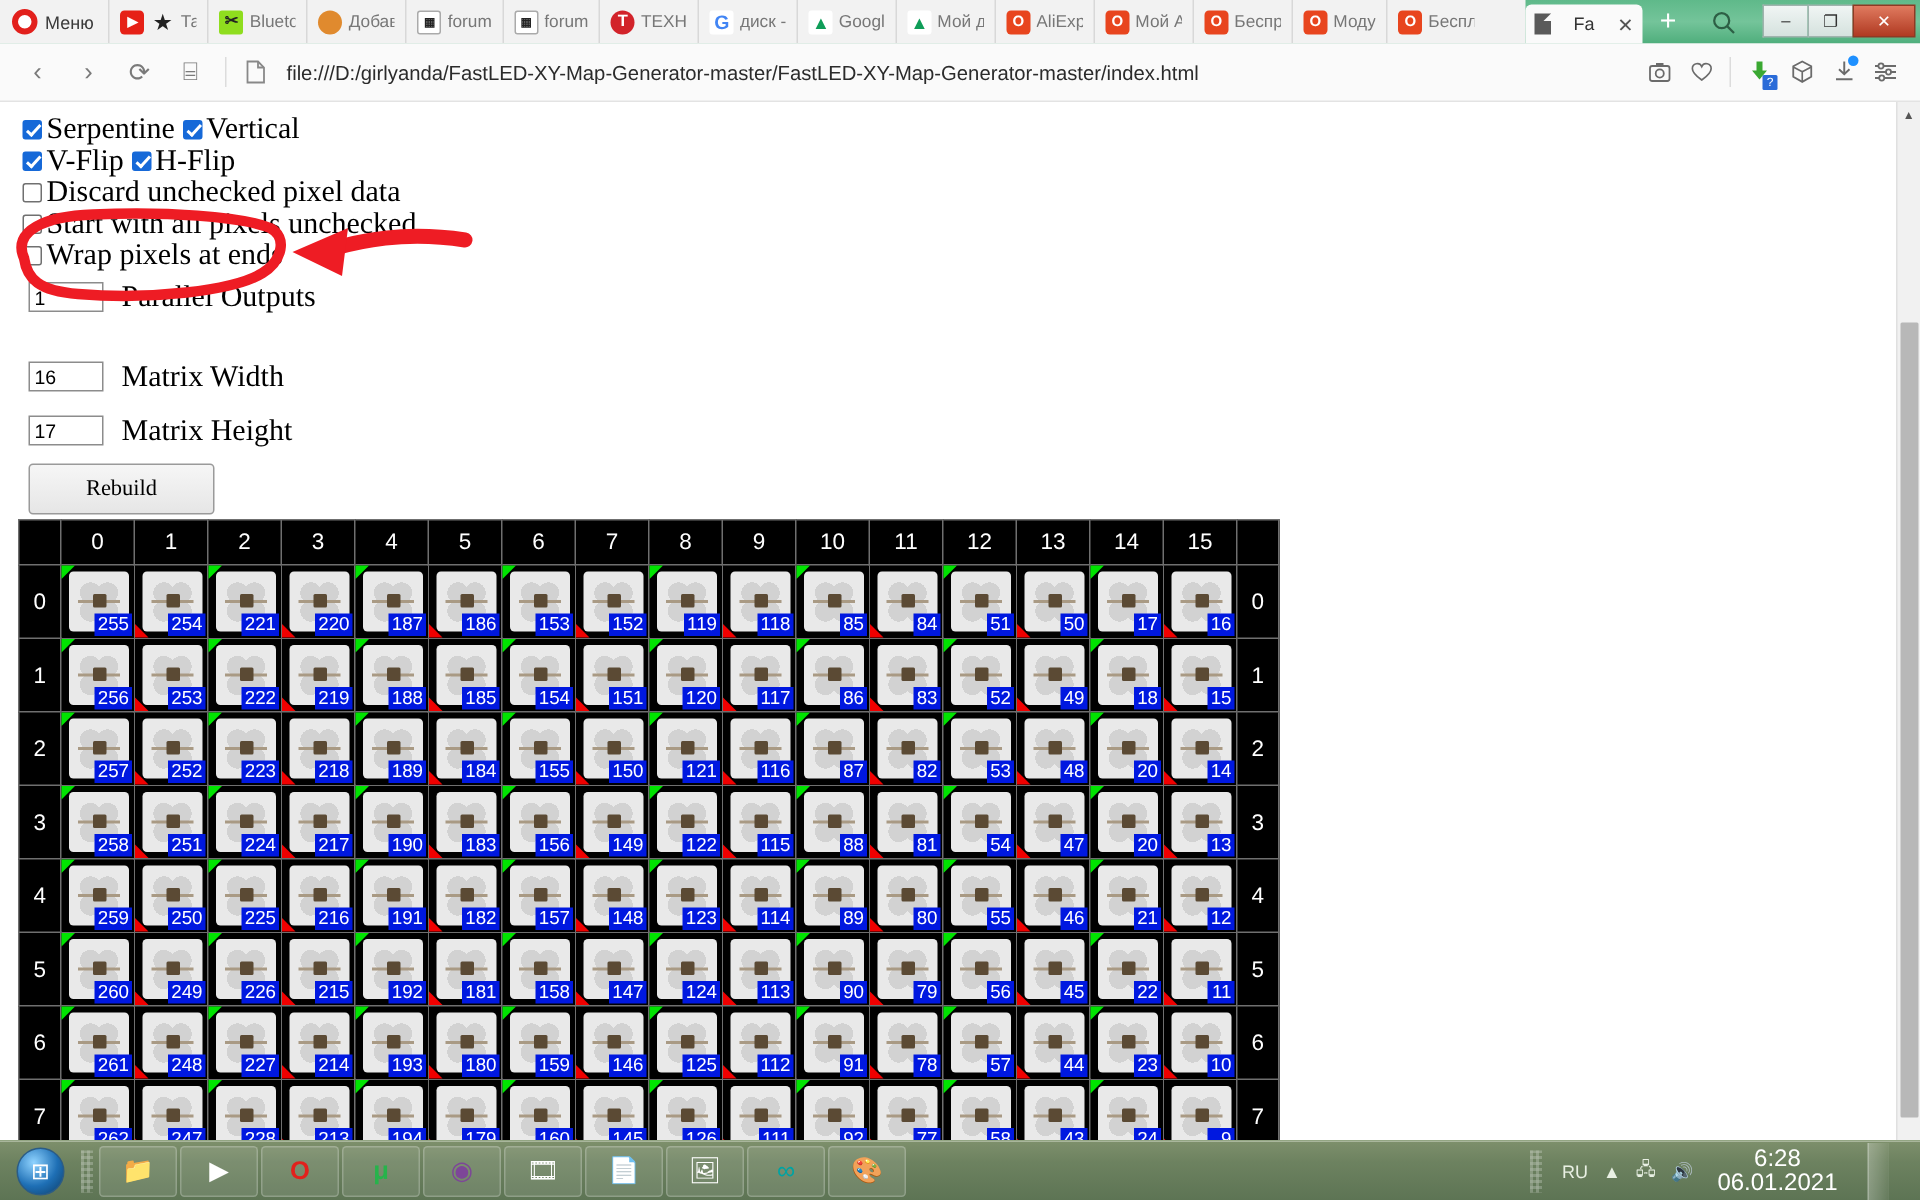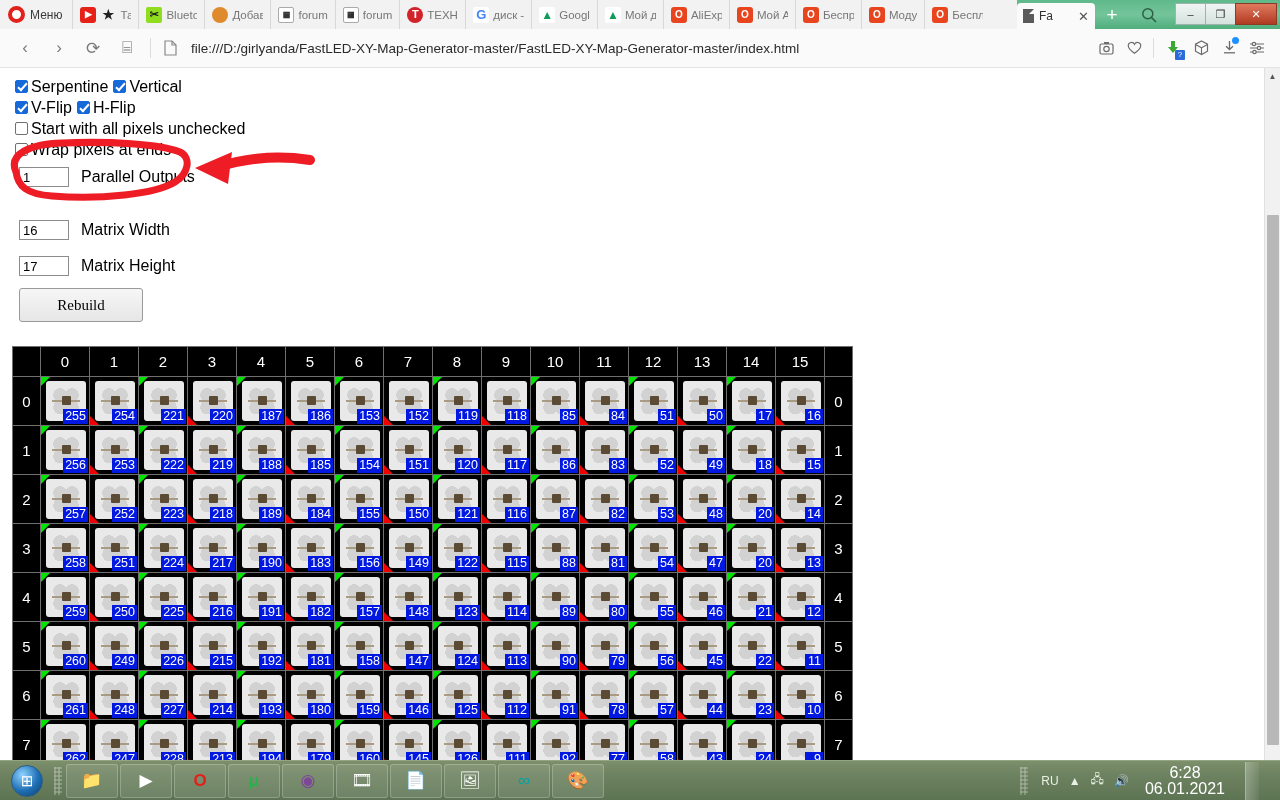--- a/index.html
+++ b/index.html
@@ -72,21 +72,21 @@
   .fav-t { background: #d2232a; border-radius: 50%; font-size: 11px; }
   .fav-g { background: #fff; color: #4285f4; font-size: 13px; font-weight: bold; }
   .fav-gd { background: #fff; color: #0f9d58; font-size: 12px; }
   .fav-op { background: #e8451e; border-radius: 3px; color:#fff; font-size: 10px; }
 
   #active-tab {
     flex: 0 0 78px; height: 26px;
     background: #fafafa;
     border-radius: 4px 4px 0 0;
     display: flex; align-items: center;
-    padding: 0 6px; gap: 5px;
+    padding: 0 6px; gap: 15px;
     margin-bottom: 0;
   }
   #active-tab .doc-icon {
     width: 11px; height: 14px; background: #5a5a5a;
     position: relative; flex: 0 0 11px;
   }
   #active-tab .doc-icon::after {
     content:""; position: absolute; top:0; right:0;
     border-width: 0 0 5px 5px; border-style: solid;
     border-color: transparent transparent #fafafa transparent;
@@ -167,22 +167,22 @@
     border: 1px solid #707070; background: #fff; border-radius: 2px;
     position: relative; flex: 0 0 13px; vertical-align: middle;
   }
   .cbox.checked { background: #1669d8; border-color: #1669d8; }
   .cbox.checked::after {
     content: ""; position: absolute; left: 4px; top: 0px;
     width: 3px; height: 8px; border: solid #fff;
     border-width: 0 2px 2px 0; transform: rotate(42deg);
   }
   .ctrl-label {
-    font-family: Liberation Sans, sans-serif;
-    font-size: 16px; color: #000; white-space: nowrap;
+    font-family: Liberation Serif, serif;
+    font-size: 20px; color: #000; white-space: nowrap;
   }
   .txtin {
     width: 50px; height: 20px; margin-left: 9px;
     border: 1px solid #8c8c8c; background: #fff;
     font-family: "Liberation Sans", sans-serif;
     font-size: 13px; color: #000; padding: 0 3px;
     line-height: 18px;
   }
   .field-row { display:flex; align-items:center; height: 28px; }
   .field-row .ctrl-label { margin-left: 12px; }
@@ -496,20 +496,24 @@
       <span class="cbox checked"></span>
       <span class="ctrl-label">Serpentine</span>
       <span class="cbox checked"></span>
       <span class="ctrl-label">Vertical</span>
     </div>
     <div class="ctrl-row">
       <span class="cbox checked"></span>
       <span class="ctrl-label">V-Flip</span>
       <span class="cbox checked"></span>
       <span class="ctrl-label">H-Flip</span>
+    </div>
+    <div class="ctrl-row">
+      <span class="cbox"></span>
+      <span class="ctrl-label">Discard unchecked pixel data</span>
     </div>
     <div class="ctrl-row">
       <span class="cbox"></span>
       <span class="ctrl-label">Start with all pixels unchecked</span>
     </div>
     <div class="ctrl-row">
       <span class="cbox"></span>
       <span class="ctrl-label">Wrap pixels at ends</span>
     </div>
 

